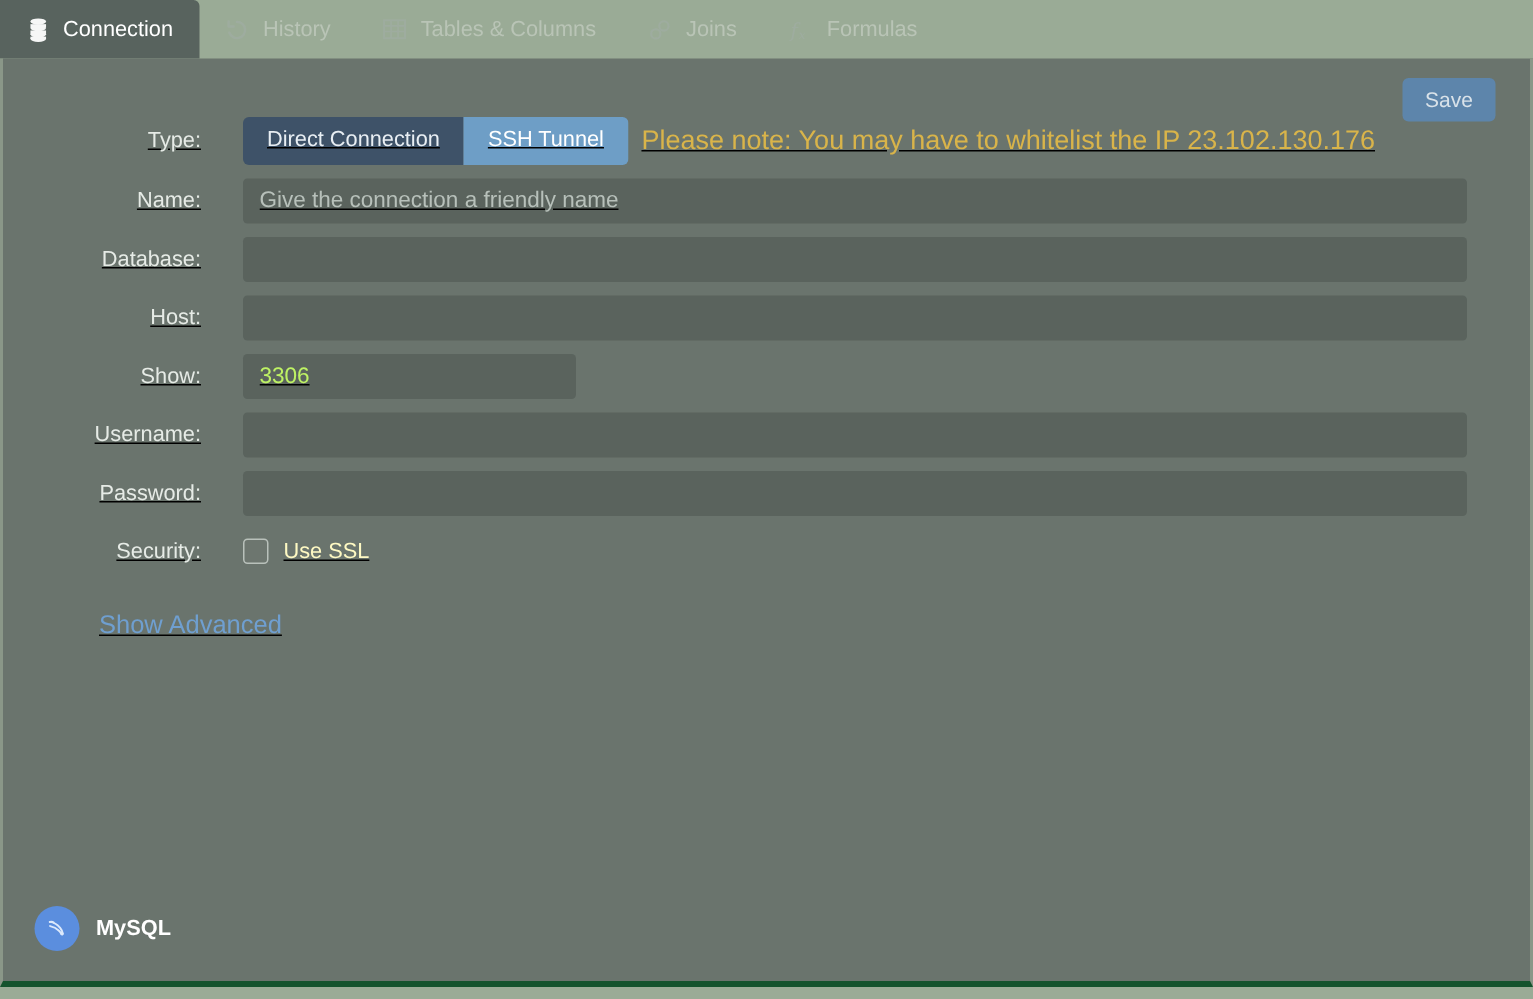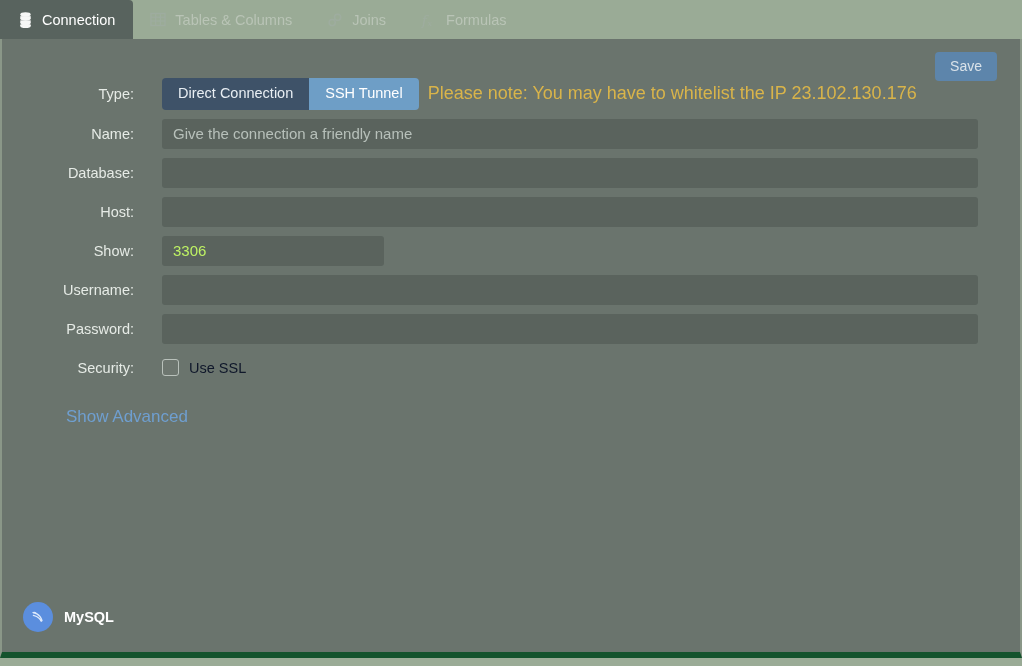--- a/index.html
+++ b/index.html
@@ -66,21 +66,21 @@
   
   #panel {
     position: absolute;
     left: 0;
     top: 39px;
     width: 1022px;
     height: 619px;
     box-sizing: border-box;
     background: #6a746d;
     border-left: 2px solid #8a9788;
-    border-bottom: 6px solid #14532d;
+    border-bottom: 4px solid #14532d;
     border-right: 2px solid #8a9788;
     overflow: hidden;
   }
   #panel-inner {
     position: relative;
     width: 100%;
     height: 100%;
   }
 
   
@@ -100,20 +100,21 @@
     cursor: pointer;
     line-height: 1;
   }
 
   
   #form {
     position: absolute;
     left: 0;
     top: 39px;
     width: 100%;
+    text-decoration: underline;
   }
   .row {
     display: flex;
     align-items: center;
     margin-bottom: 9px;
     min-height: 30px;
   }
   .row .label {
     width: 160px;
     flex: 0 0 160px;
@@ -185,21 +186,21 @@
   .checkbox {
     width: 17px;
     height: 17px;
     border-radius: 3px;
     border: 1px solid #b9c1bb;
     background: #6d766f;
     box-sizing: border-box;
     display: inline-block;
   }
   .check-label {
-    color: #0f172a;
+    color: #fef9c3;
     font-size: 14.5px;
   }
 
   
   #advanced-row {
     margin-top: 24px;
     padding-left: 64px;
   }
   .link {
     color: #6f9fd0;
@@ -248,20 +249,29 @@
           <ellipse cx="7.5" cy="6.6" rx="5.2" ry="2.1" fill="#ffffff"></ellipse>
           <rect x="2.3" y="8.3" width="10.4" height="2.3" fill="#ffffff"></rect>
           <ellipse cx="7.5" cy="10.8" rx="5.2" ry="2.1" fill="#ffffff"></ellipse>
           <rect x="2.3" y="12.4" width="10.4" height="1.6" fill="#ffffff"></rect>
           <ellipse cx="7.5" cy="13.9" rx="5.2" ry="2.1" fill="#ffffff"></ellipse>
         </svg>
       </span>
       <span class="tab-label">Connection</span>
     </div>
 
+    <div class="tab">
+      <span class="icon">
+        <svg width="16" height="16" viewBox="0 0 16 16">
+          <path d="M8 2.6a5.4 5.4 0 1 1-5.1 7.2" fill="none" stroke="#9fada0" stroke-width="1.6" stroke-linecap="round"></path>
+          <path d="M2.4 2.3v3.4h3.4" fill="none" stroke="#9fada0" stroke-width="1.6" stroke-linecap="round" stroke-linejoin="round"></path>
+        </svg>
+      </span>
+      <span class="tab-label">History</span>
+    </div>
 
     <div class="tab">
       <span class="icon">
         <svg width="16" height="15" viewBox="0 0 16 15">
           <rect x="1" y="1.5" width="14" height="12" fill="none" stroke="#9fada0" stroke-width="1.3"></rect>
           <line x1="1" y1="5.2" x2="15" y2="5.2" stroke="#9fada0" stroke-width="1.1"></line>
           <line x1="1" y1="9" x2="15" y2="9" stroke="#9fada0" stroke-width="1.1"></line>
           <line x1="5.7" y1="1.5" x2="5.7" y2="13.5" stroke="#9fada0" stroke-width="1.1"></line>
           <line x1="10.4" y1="1.5" x2="10.4" y2="13.5" stroke="#9fada0" stroke-width="1.1"></line>
         </svg>

